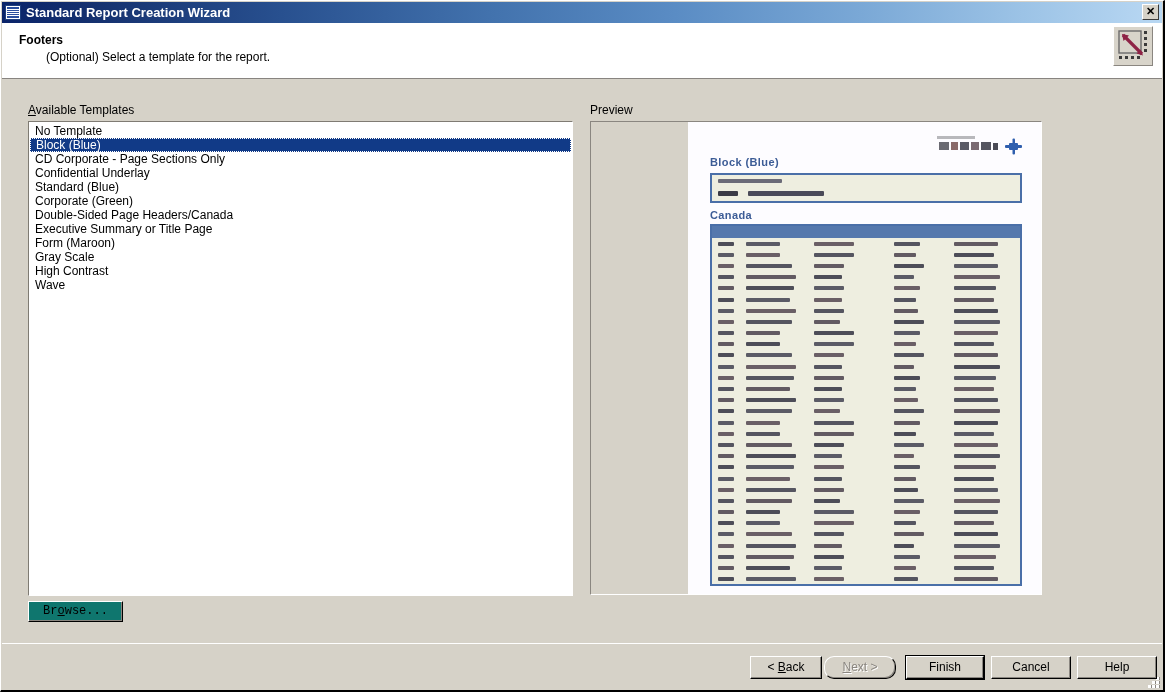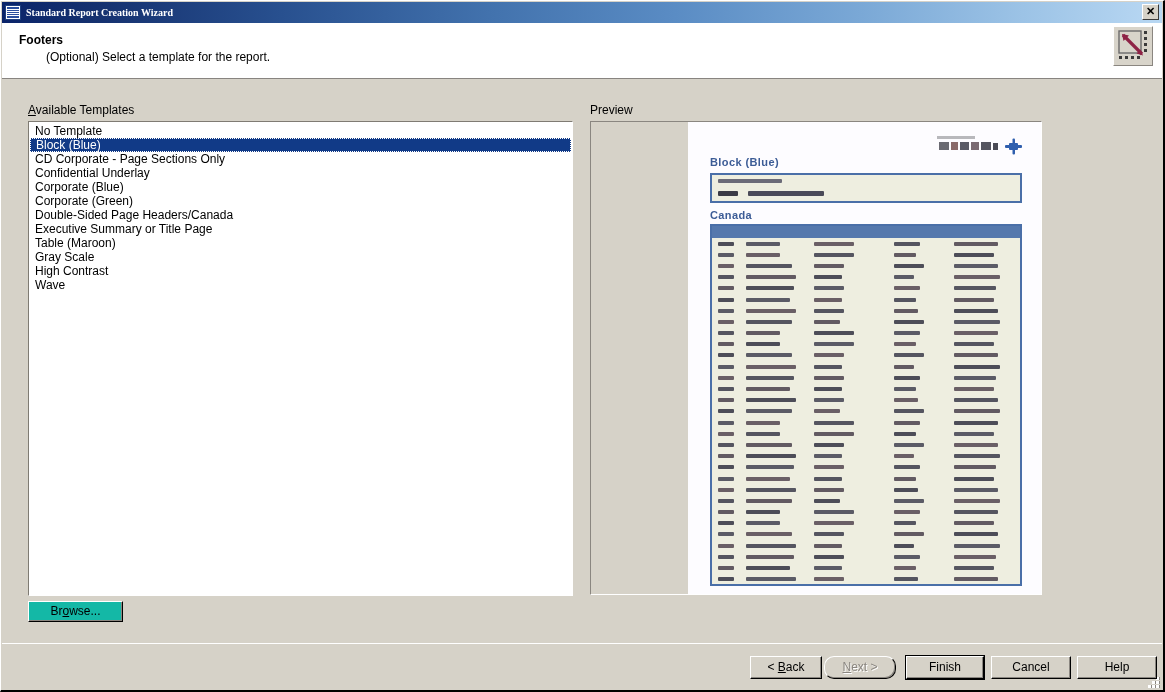--- a/index.html
+++ b/index.html
@@ -66,24 +66,23 @@
         #ffffff 4px, #ffffff 5px,
         #2b4f9e 5px, #2b4f9e 6px,
         #ffffff 6px, #ffffff 7px,
         #2b4f9e 7px, #2b4f9e 8px,
         #ffffff 8px, #ffffff 9px,
         #2b4f9e 9px, #2b4f9e 11px);
   }
   #title-text {
     color: #ffffff;
     font-weight: bold;
-    font-size: 10px;
+    font-size: 13px;
     letter-spacing: 0px;
     white-space: nowrap;
-    font-family: Liberation Serif, serif;
   }
   #title-close {
     position: absolute;
     right: 3px; top: 2px;
     width: 17px; height: 16px;
     background: #d6d2c8;
     border-top: 1px solid #ffffff;
     border-left: 1px solid #ffffff;
     border-right: 1px solid #3a3a3a;
     border-bottom: 1px solid #3a3a3a;
@@ -181,31 +180,32 @@
     margin-left: 1px;
     outline: 1px dotted #ffffff;
     outline-offset: -1px;
   }
 
   
   #browse-btn {
     position: absolute;
     left: 26px; top: 521px;
     width: 95px; height: 21px;
-    background: #14b8a6;
+    background: #0f766e;
     border-top: 1px solid #ffffff;
     border-left: 1px solid #ffffff;
     border-right: 1px solid #000000;
     border-bottom: 1px solid #000000;
     box-shadow: inset -1px -1px 0 #8a8680;
     box-sizing: border-box;
     font-size: 12px;
     text-align: center;
     line-height: 19px;
     cursor: default;
+    font-family: Liberation Mono, monospace;
   }
 
   
   #preview-panel {
     position: absolute;
     left: 588px; top: 41px;
     width: 452px;
     height: 474px;
     background: #d6d2c8;
     border-top: 1px solid #8a8680;
@@ -377,25 +377,25 @@
 
     <div class="field-label" style="left:26px; top:23px;">
       <span class="ul">A</span><span id="avail-rest">vailable Templates</span>
     </div>
 
     <div id="listbox">
         <div class="list-item"><span>No Template</span></div>
         <div class="list-item selected"><span>Block (Blue)</span></div>
         <div class="list-item"><span>CD Corporate - Page Sections Only</span></div>
         <div class="list-item"><span>Confidential Underlay</span></div>
-        <div class="list-item"><span>Corporate (Blue)</span></div>
+        <div class="list-item"><span>Standard (Blue)</span></div>
         <div class="list-item"><span>Corporate (Green)</span></div>
         <div class="list-item"><span>Double-Sided Page Headers/Canada</span></div>
         <div class="list-item"><span>Executive Summary or Title Page</span></div>
-        <div class="list-item"><span>Table (Maroon)</span></div>
+        <div class="list-item"><span>Form (Maroon)</span></div>
         <div class="list-item"><span>Gray Scale</span></div>
         <div class="list-item"><span>High Contrast</span></div>
         <div class="list-item"><span>Wave</span></div>
       </div>
 
     <div id="browse-btn">
       <span>Br</span><span class="ul">o</span><span>wse...</span>
     </div>
 
     <div class="field-label" style="left:588px; top:23px;">Preview</div>

